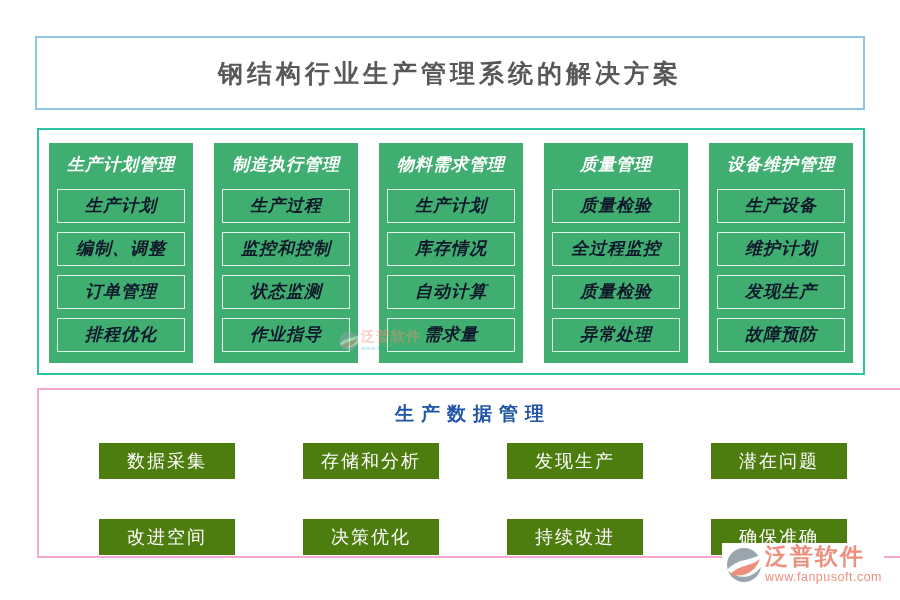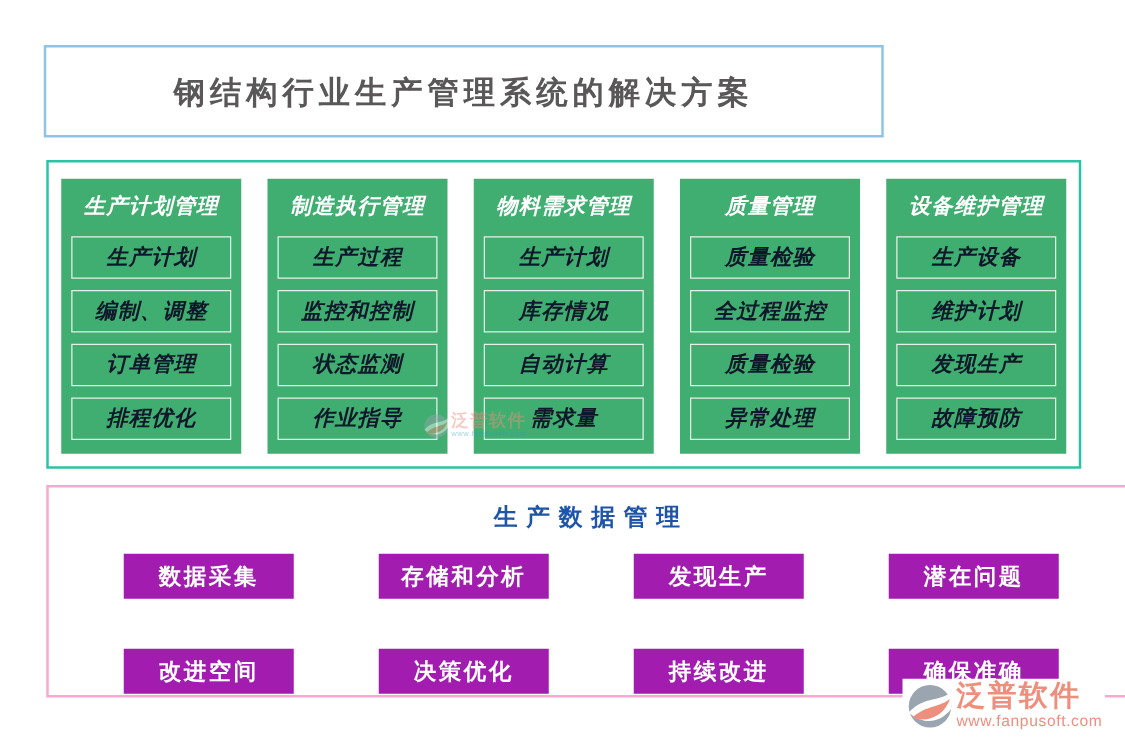--- a/index.html
+++ b/index.html
@@ -5,21 +5,21 @@
   html,body{margin:0;padding:0;}
   body{
     width:900px;height:600px;position:relative;background:#ffffff;
     font-family:"Liberation Sans","DejaVu Sans",sans-serif;
     overflow:hidden;
   }
   *{box-sizing:border-box;}
 
   
   .title-box{
-    position:absolute;left:35px;top:36px;width:672px;height:74px;
+    position:absolute;left:35px;top:36px;width:830px;height:74px;
     border:2px solid #8fc4e4;background:#ffffff;
     display:flex;align-items:center;justify-content:center;
   }
   .title-box h1{
     margin:0;font-size:25px;font-weight:bold;color:#595757;
     letter-spacing:4px;
   }
 
   
   .modules-box{
@@ -53,22 +53,22 @@
     margin-top:11px;text-align:center;color:#1f55a8;
     font-size:19px;font-weight:bold;letter-spacing:7px;
   }
   .btn-row{
     display:grid;grid-template-columns:repeat(4,1fr);
     justify-items:center;padding:0 26px;
   }
   .btn-row.row-1{margin-top:16px;}
   .btn-row.row-2{margin-top:40px;}
   .dm-btn{
-    width:136px;height:36px;background:#a21caf;color:#ffffff;
-    font-weight:bold;font-size:18px;letter-spacing:2px;
+    width:136px;height:36px;background:#4d7c0f;color:#ffffff;
+    font-weight:normal;font-size:18px;letter-spacing:2px;
     display:flex;align-items:center;justify-content:center;
     border:none;white-space:nowrap;
   }
 
   
   .watermark{
     position:absolute;left:300px;top:199px;opacity:.45;
     display:flex;align-items:flex-start;pointer-events:none;
   }
   .watermark .wm-glyph{width:20px;height:20px;margin-top:2px;}

